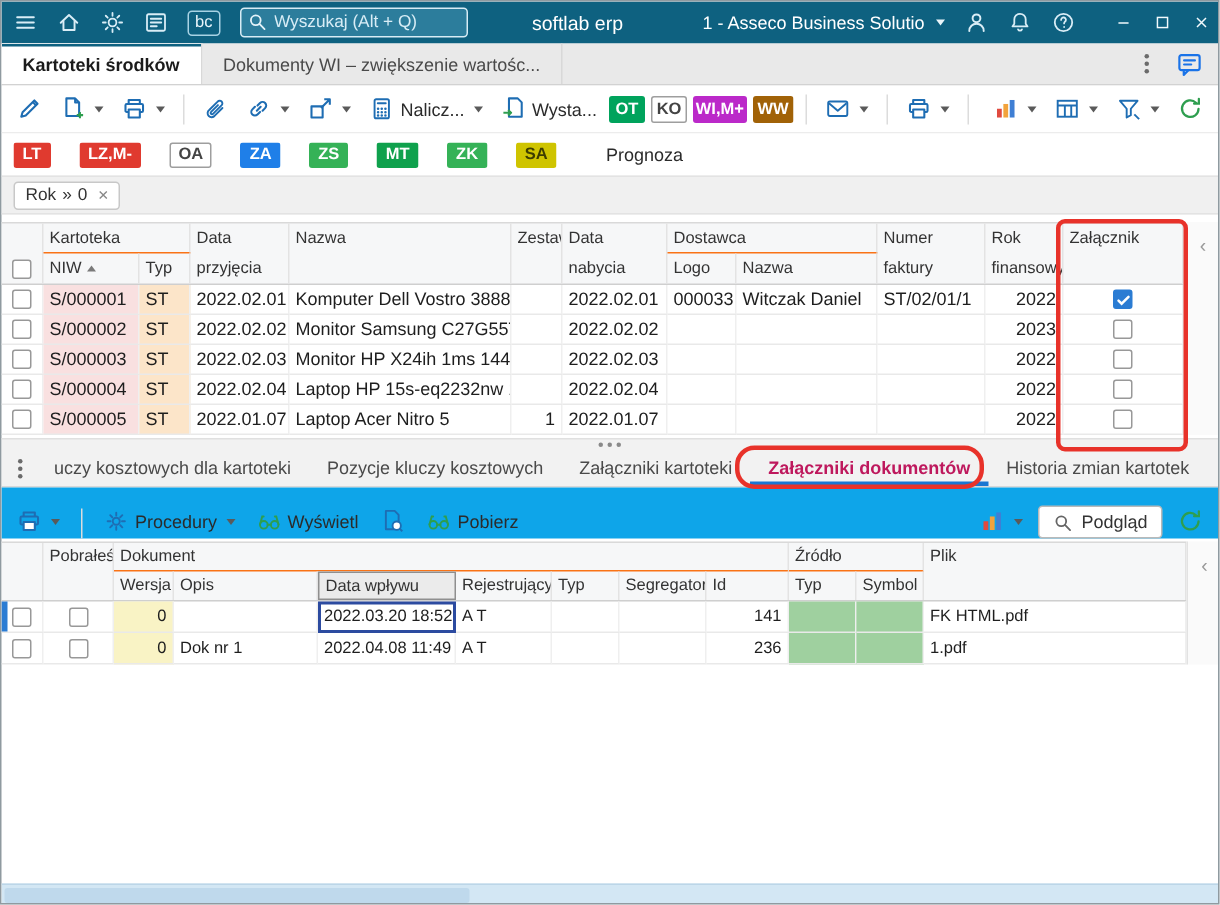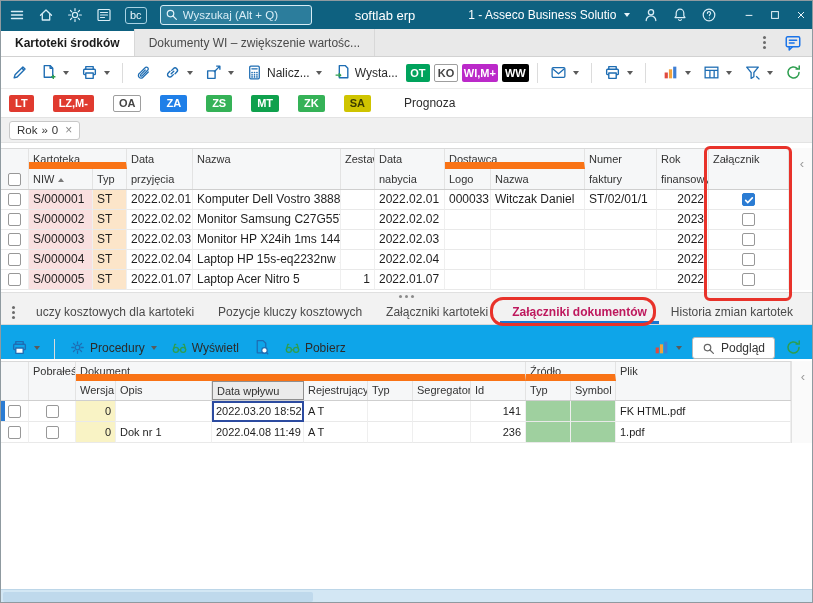--- a/index.html
+++ b/index.html
@@ -57,21 +57,21 @@
 .badges-row{position:absolute;left:0;top:88px;width:100%;height:28px;background:#fff;display:flex;align-items:center;padding:0 8px;gap:19px}
 .badges-row .badge{height:17px}
 .prognoza{font-size:12px;color:#2b2b2b;margin-left:14px;cursor:pointer}
 .chip-row{position:absolute;left:0;top:116px;width:100%;height:26px;background:#f0f0f0;border-top:1px solid #e3e3e3;border-bottom:1px solid #e3e3e3;display:flex;align-items:center;padding:0 8px}
 .chip{display:inline-flex;align-items:center;gap:4px;background:#fff;border:1px solid #c8c8c8;border-radius:3px;height:19px;padding:0 7px;font-size:11.5px;color:#333;cursor:pointer}
 .chip .chip-x{color:#888;margin-left:3px;font-size:12px;cursor:pointer}
 
 
 .mt-header{position:absolute;left:0;top:147px;width:788px;height:42px;display:grid;grid-template-columns:var(--mcols);grid-template-rows:20px 20px;background:#f6f7f8;border-top:1px solid #d9d9d9;border-bottom:1px solid #cfcfcf;font-size:11px;color:#333}
 .hc{border-right:1px solid #e3e3e3;padding:0 4px;line-height:20px;overflow:hidden;white-space:nowrap}
-.hc.group{border-bottom:7px solid #f97316}
+.hc.group{border-bottom:1px solid #f97316}
 .hc.selh{display:flex;align-items:flex-end;justify-content:center;padding:0 0 3px 0}
 .hc .l{display:block;line-height:20px}
 .mt-body{position:absolute;left:0;top:189px;width:788px}
 .mrow{display:grid;grid-template-columns:var(--mcols);height:20px}
 .mc{border-right:1px solid #efefef;border-bottom:1px solid #e9e9e9;padding:0 4px;font-size:12px;line-height:19px;color:#1e1e1e;overflow:hidden;white-space:nowrap}
 .mc.sel{display:flex;align-items:center;justify-content:center;padding:0}
 .mc.pink{background:#f9e0e0}
 .mc.peach{background:#fce5c9}
 .mc.num{text-align:right}
 .mc.center{display:flex;align-items:center;justify-content:center}
@@ -285,21 +285,21 @@
           <svg viewBox="0 0 16 16" fill="none" stroke="currentColor" stroke-width="1.3" stroke-linejoin="round">
             <path d="M5 1.5h5.5L13 4v9H5z"></path>
             <path d="M1.5 10.5h5M4.5 8.8l1.8 1.7-1.8 1.7" stroke="#2e9e4f"></path>
           </svg>
         </span>
         <span>Wysta...</span>
       </button>
     <span class="badge" style="background-color: rgb(0, 163, 92); color: rgb(255, 255, 255);">OT</span>
     <span class="badge outline" style="background-color: rgb(255, 255, 255); color: rgb(68, 68, 68);">KO</span>
     <span class="badge" style="background-color: rgb(187, 41, 201); color: rgb(255, 255, 255);">WI,M+</span>
-    <span class="badge" style="background-color: #000000; color: rgb(255, 255, 255);">WW</span>
+    <span class="badge" style="background-color: #a16207; color: rgb(255, 255, 255);">WW</span>
     <span class="sep"></span>
     <button class="tbtn">
         <span class="ic">
           <svg viewBox="0 0 16 16" fill="none" stroke="currentColor" stroke-width="1.2" stroke-linejoin="round">
             <rect x="2" y="3.5" width="12" height="9" rx="1"></rect>
             <path d="M2.5 4.5L8 9.2l5.5-4.7"></path>
           </svg>
         </span>
         <span class="caret"></span>
       </button>

